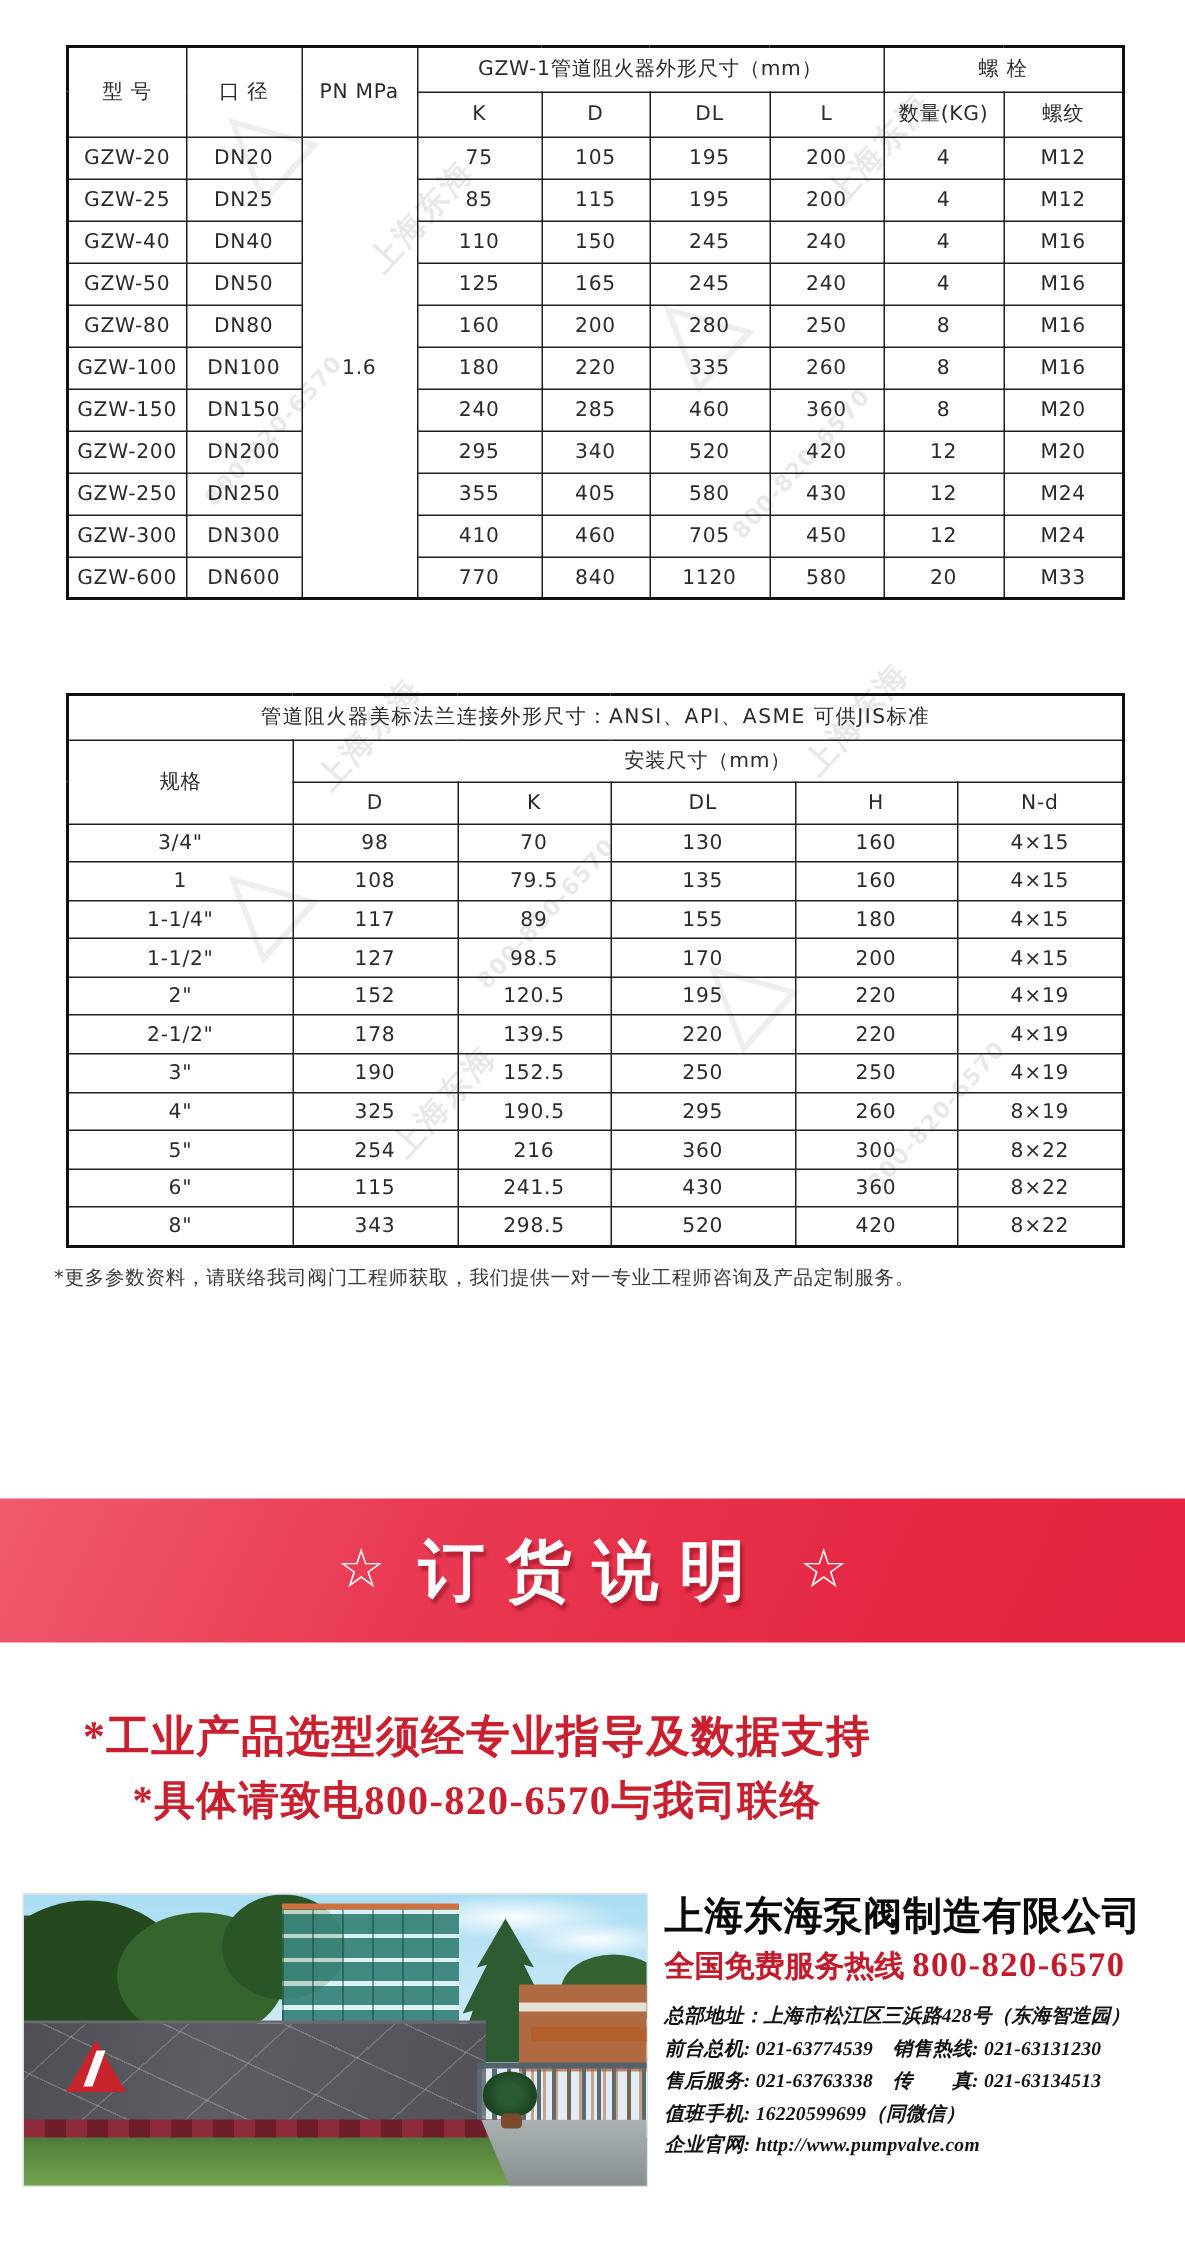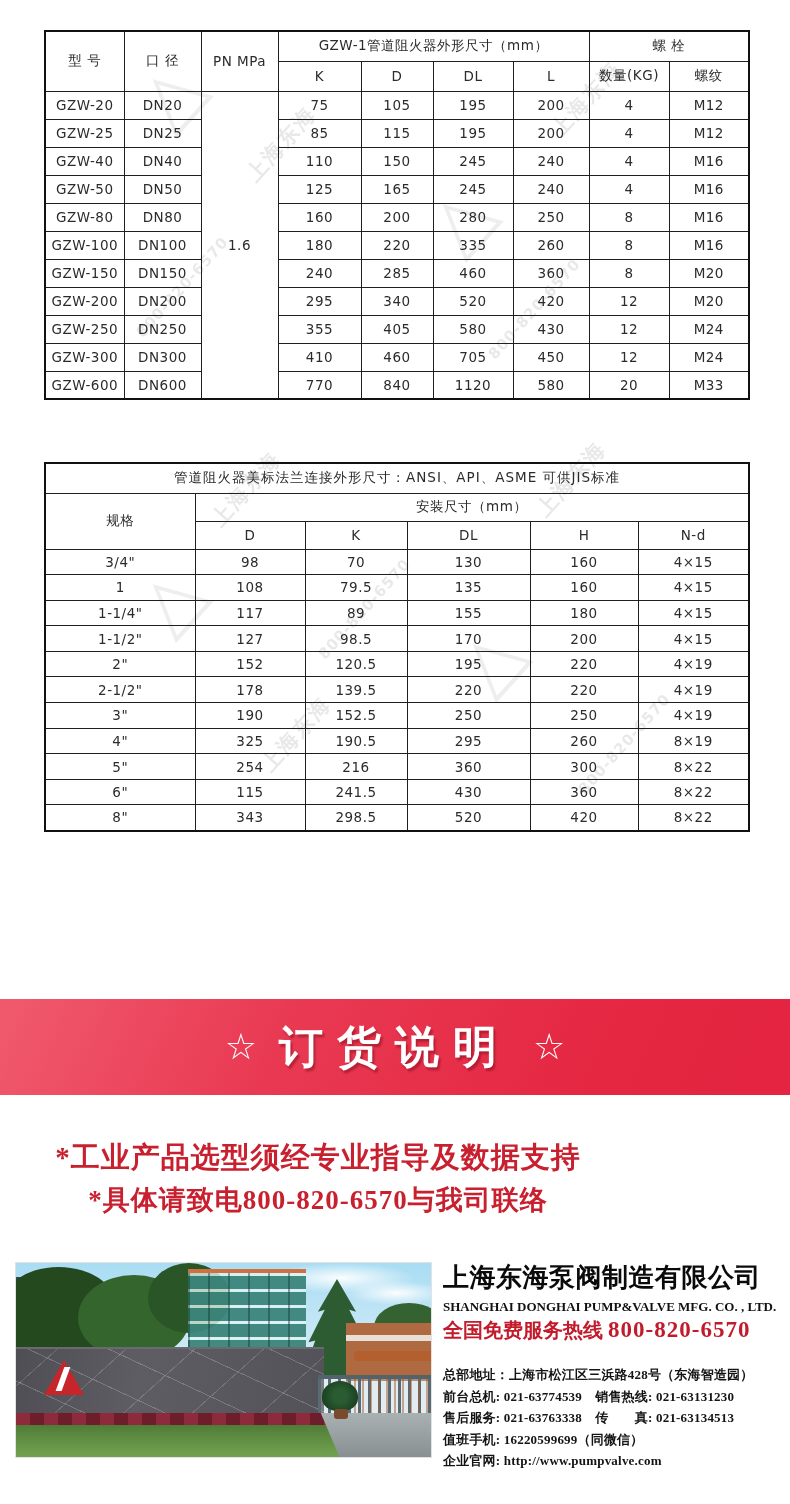--- a/index.html
+++ b/index.html
@@ -85,21 +85,21 @@
   #ph-drive{left:295px;top:150px;width:122px;height:46px;background:linear-gradient(180deg,#aab1b3,#878e90);
      clip-path:polygon(8% 0,100% 0,100% 100%,24% 100%);}
 
   #company-block{position:absolute;left:443px;top:1260px;width:344px;}
   #company-cn{font-size:26px;font-weight:800;color:#0a0a0a;letter-spacing:.5px;white-space:nowrap;}
   #company-en{margin-top:4px;font-size:13px;font-weight:bold;color:#111;
      font-family:"Liberation Serif","DejaVu Serif",serif;white-space:nowrap;}
   #hotline{margin-top:2px;color:#c21b2b;white-space:nowrap;}
   #hotline .hl-label{font-size:20px;font-weight:800;}
   #hotline .hl-number{font-size:23px;font-weight:bold;font-family:"Liberation Serif","DejaVu Serif",serif;letter-spacing:1px;}
-  #contacts{margin-top:20px;}
+  #contacts{margin-top:9px;font-style:italic;}
   .contact-line{font-size:13px;font-weight:bold;color:#141414;line-height:21.5px;
      font-family:"Liberation Serif","DejaVu Serif",serif;white-space:nowrap;letter-spacing:.2px;}
 </style>
 </head>
 <body>
 
 <div id="page">
 
   <div id="watermarks">
     <span class="wm wm-logo" style="left:140px;top:50px">△</span>
@@ -371,20 +371,21 @@
           <td>8"</td>
           <td>343</td>
           <td>298.5</td>
           <td>520</td>
           <td>420</td>
           <td>8×22</td>
         </tr>
       </tbody>
   </table>
 
+  <div id="param-note">*更多参数资料，请联络我司阀门工程师获取，我们提供一对一专业工程师咨询及产品定制服务。</div>
 
   <div id="order-banner">
     <span class="star">☆</span>
     <span class="banner-title">订货说明</span>
     <span class="star">☆</span>
   </div>
 
   <div class="notice" id="notice-1">*工业产品选型须经专业指导及数据支持</div>
   <div class="notice" id="notice-2">*具体请致电800-820-6570与我司联络</div>
 
@@ -409,21 +410,20 @@
     <div class="ph" id="ph-gate-rust"></div>
     <div class="ph" id="ph-flowers"></div>
     <div class="ph" id="ph-lawn"></div>
     <div class="ph" id="ph-drive"></div>
     <div class="ph" id="ph-cycad"></div>
     <div class="ph" id="ph-pot"></div>
   </div>
 
   <div id="company-block">
     <div id="company-cn">上海东海泵阀制造有限公司</div>
-    <div id="company-en">SHANGHAI DONGHAI PUMP&amp;VALVE MFG. CO. , LTD.</div>
     <div id="hotline">
       <span class="hl-label">全国免费服务热线</span>
       <span class="hl-number">800-820-6570</span>
     </div>
     <div id="contacts">
       <div class="contact-line">总部地址：上海市松江区三浜路428号（东海智造园）</div>
       <div class="contact-line">前台总机: 021-63774539　销售热线: 021-63131230</div>
       <div class="contact-line">售后服务: 021-63763338　传　　真: 021-63134513</div>
       <div class="contact-line">值班手机: 16220599699（同微信）</div>
       <div class="contact-line">企业官网: http://www.pumpvalve.com</div>

